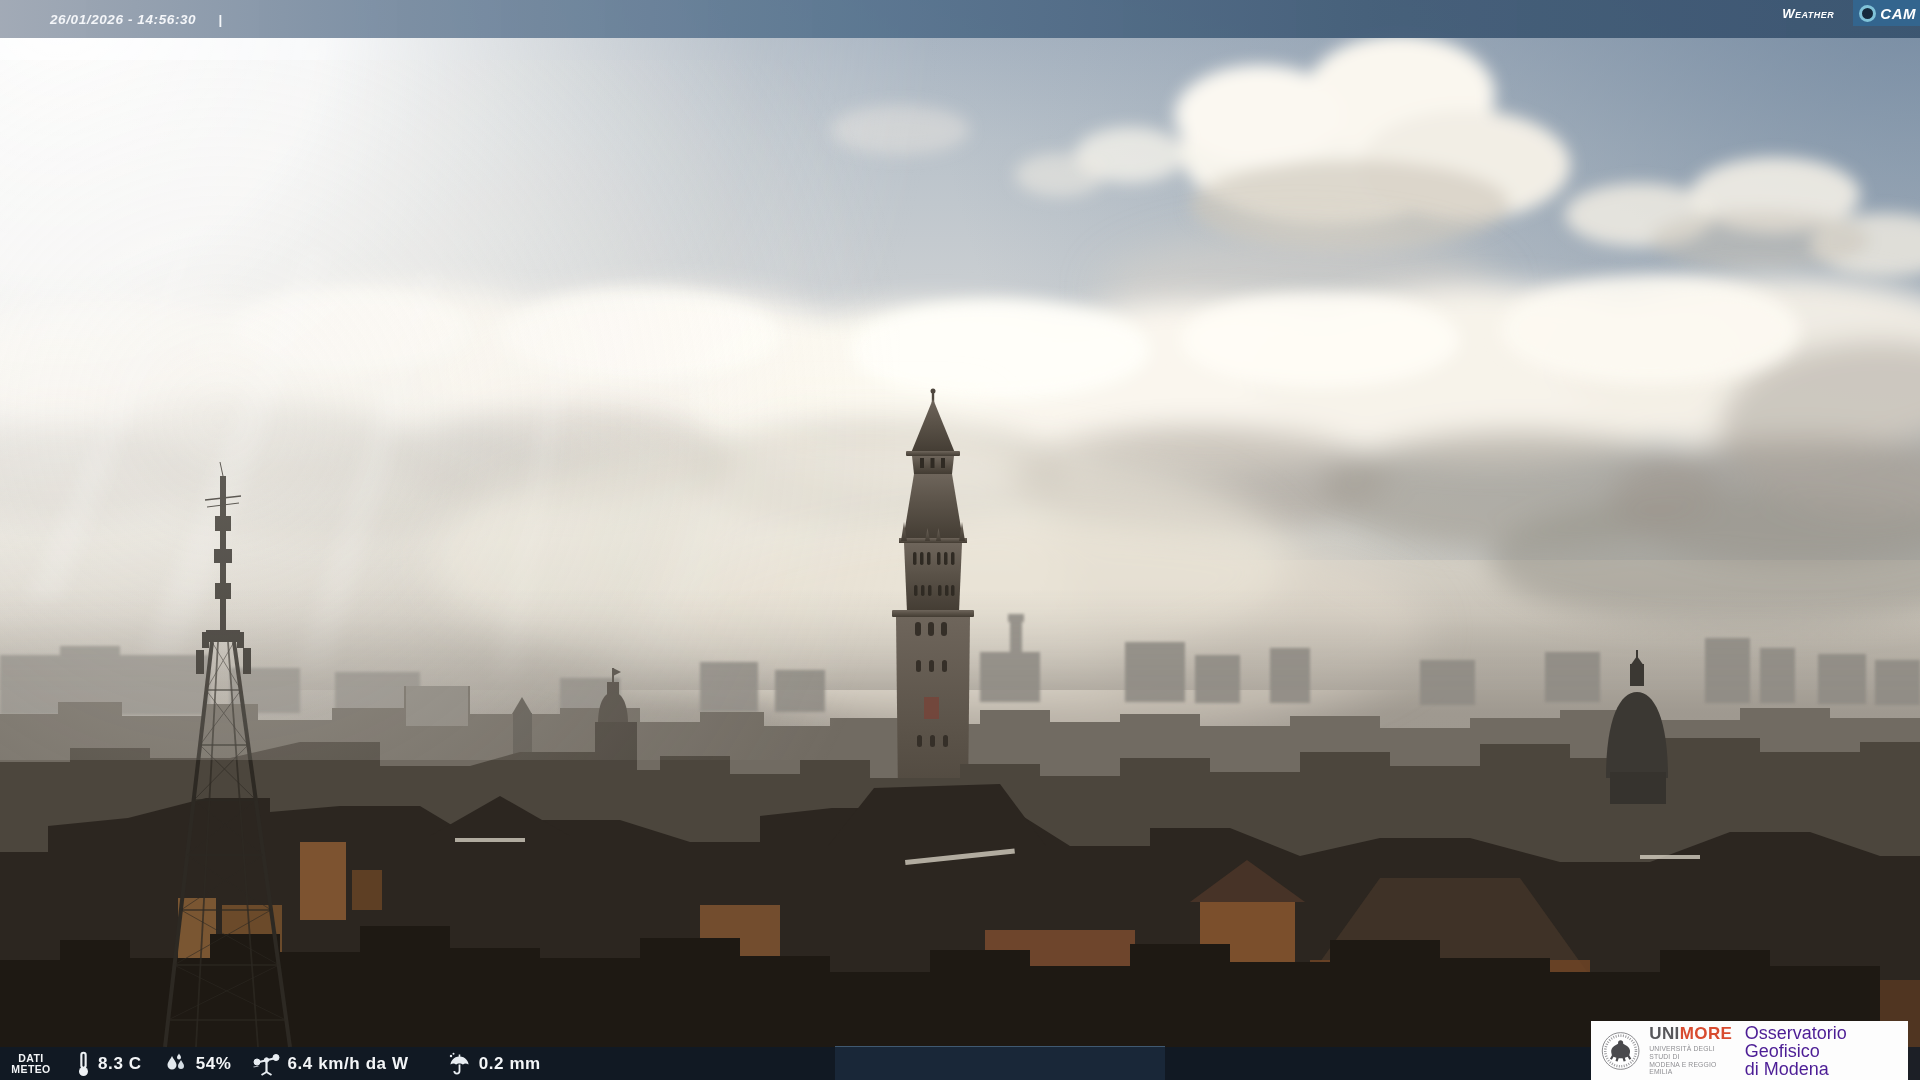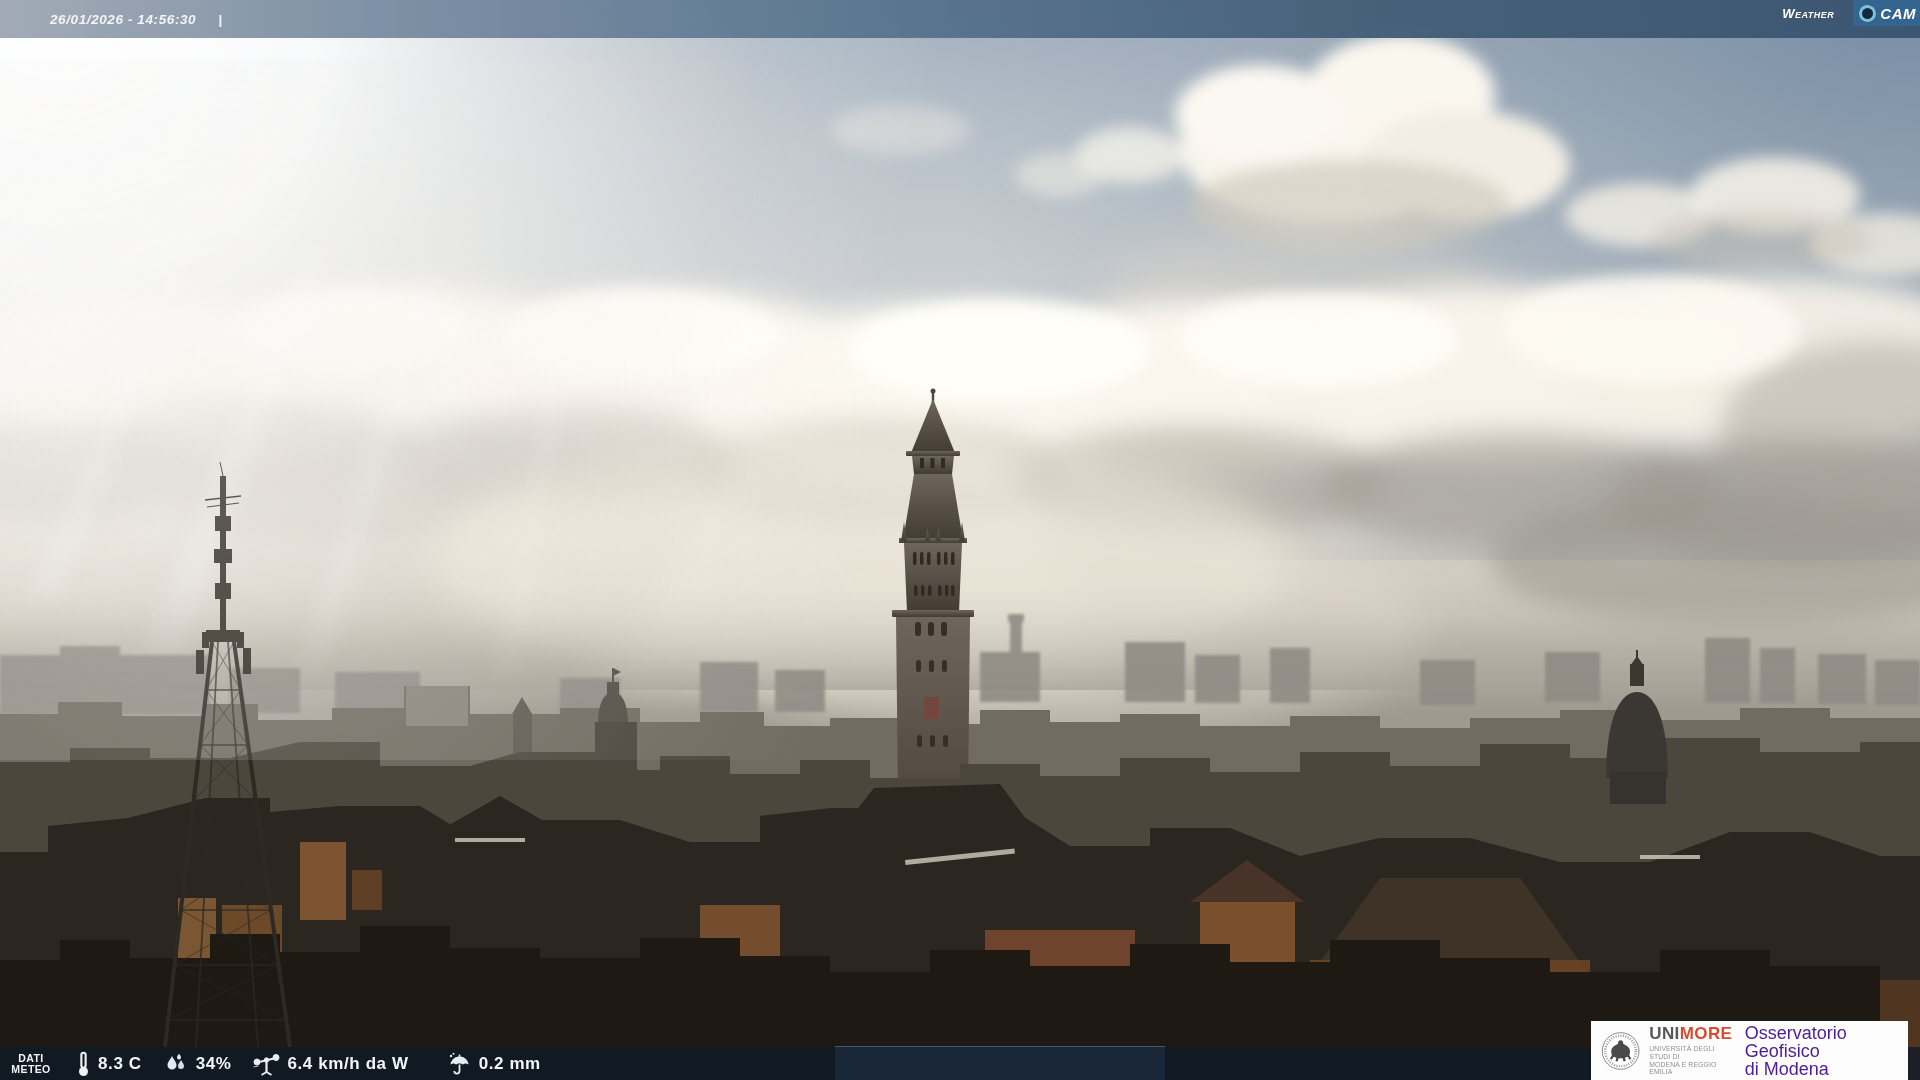--- a/index.html
+++ b/index.html
@@ -366,21 +366,21 @@
       </svg>
       <span class="val">8.3 C</span>
     </div>
 
     <div class="reading r-hum">
       <svg width="26" height="24" viewBox="0 0 26 24">
         <path d="M9,4 C11,8 13.5,10 13.5,13 A4.5,4.5 0 1 1 4.5,13 C4.5,10 7,8 9,4 Z" fill="#e3e9ee"></path>
         <path d="M18,8 C19.4,10.6 21,12 21,14 A3,3 0 1 1 15,14 C15,12 16.6,10.6 18,8 Z" fill="#d5dde4"></path>
         <path d="M16,1.5 C16.9,3.2 18,4.1 18,5.4 A2,2 0 1 1 14,5.4 C14,4.1 15.1,3.2 16,1.5 Z" fill="#e3e9ee"></path>
       </svg>
-      <span class="val">34%</span>
+      <span class="val">54%</span>
     </div>
 
     <div class="reading r-wind">
       <svg width="27" height="24" viewBox="0 0 27 24">
         <g stroke="#e8edf2" fill="#e8edf2">
           <line x1="4" y1="10.5" x2="23" y2="6" stroke-width="2"></line>
           <circle cx="4" cy="10" r="3"></circle>
             <circle cx="23" cy="5.5" r="3"></circle>
           <circle cx="13.5" cy="8" r="2.2"></circle>
           <line x1="13.5" y1="8" x2="13.5" y2="20" stroke-width="2.2"></line>

